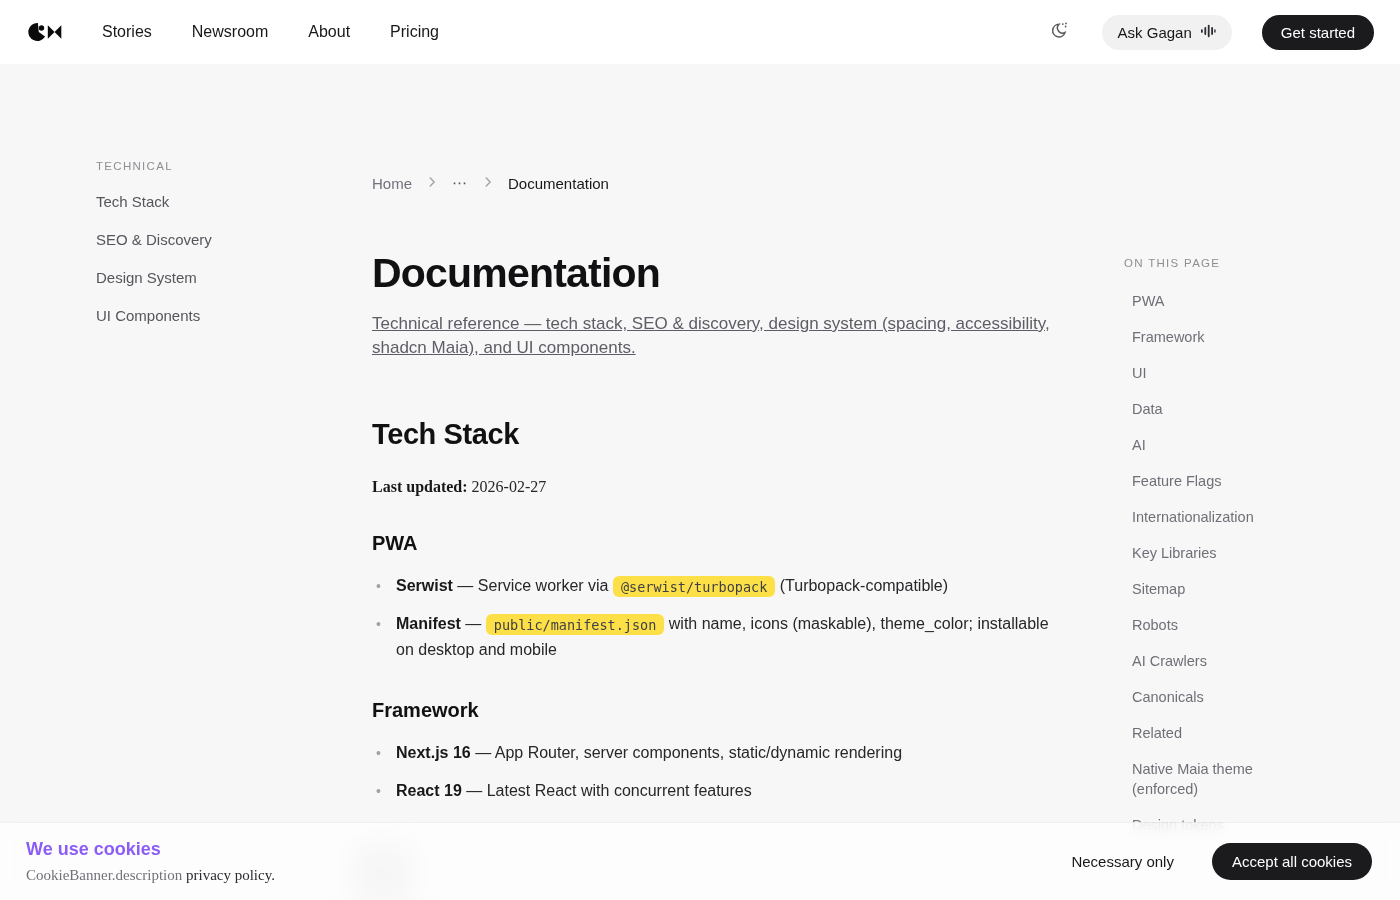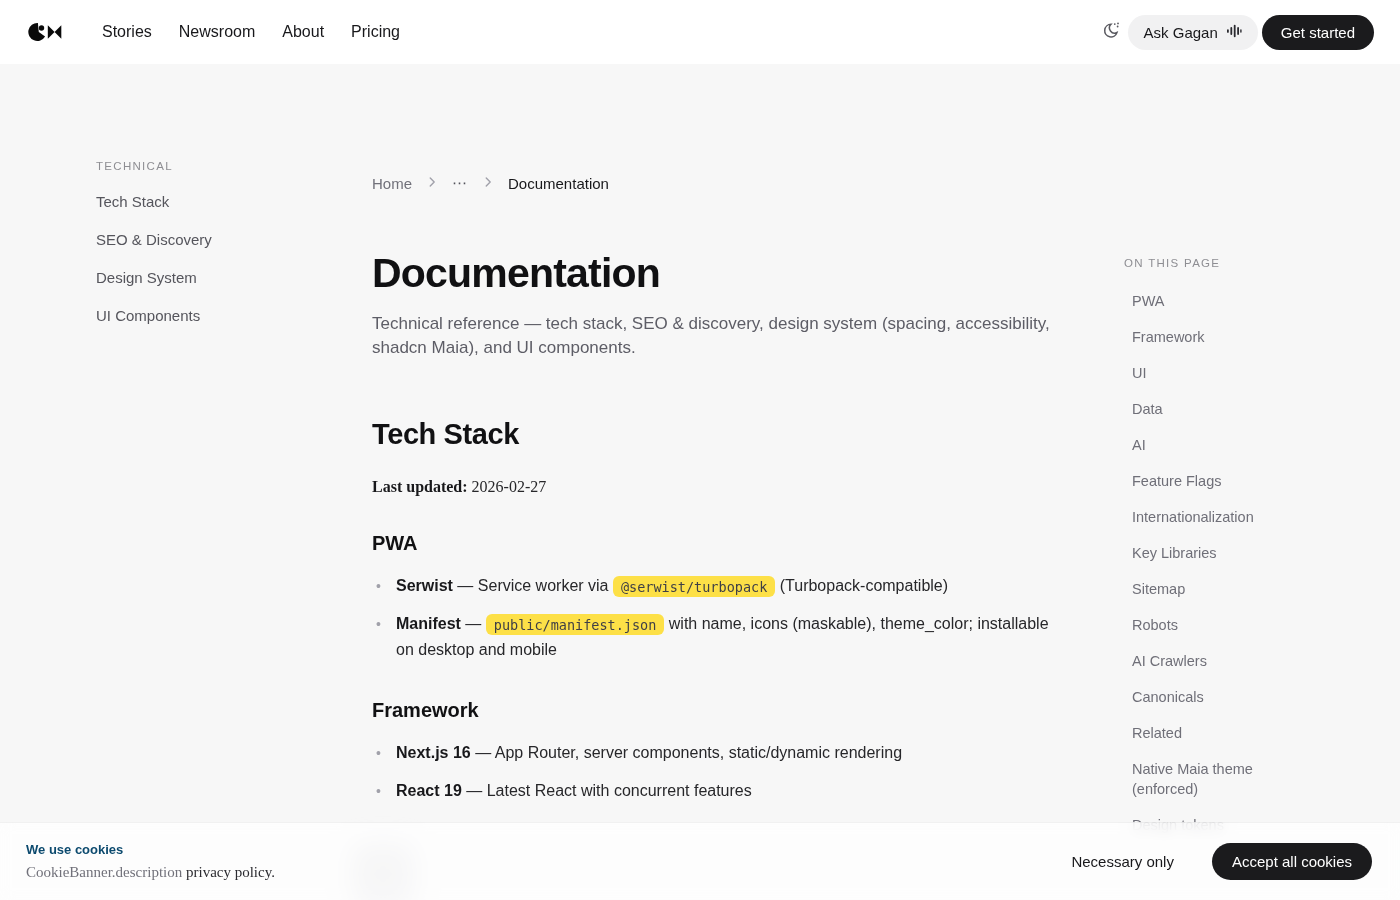--- a/index.html
+++ b/index.html
@@ -4,23 +4,23 @@
 <style>
   * { margin:0; padding:0; box-sizing:border-box; }
   html,body { width:1400px; height:900px; overflow:hidden; }
   body { font-family:"Liberation Sans", sans-serif; background:#f7f7f7; color:#18181b; }
   .screen { position:relative; width:1400px; height:900px; }
 
   
   .topbar { position:absolute; top:0; left:0; width:1400px; height:64px; background:#ffffff;
             display:flex; align-items:center; padding:0 26px; z-index:20; }
   .logo { display:flex; align-items:center; margin-left:2px; cursor:pointer; }
-  .nav { display:flex; gap:27px; margin-left:38px;align-items:center; }
+  .nav { display:flex; gap:40px; margin-left:38px;align-items:center; }
   .nav a { font-size:16px; color:#18181b; text-decoration:none; cursor:pointer; }
-  .header-right { margin-left:auto; display:flex; align-items:center; gap:4px; }
+  .header-right { margin-left:auto; display:flex; align-items:center; gap:30px; }
   .icon-btn { background:none; border:none; cursor:pointer; display:flex; align-items:center; padding:4px; }
   .pill { border:none; border-radius:999px; cursor:pointer; font-family:"Liberation Sans", sans-serif;
           font-size:15px; display:inline-flex; align-items:center; gap:8px; }
   .pill.ghost-gray { background:#f1f1f2; color:#18181b; padding:8px 16px; }
   .pill.dark { background:#1b1b1d; color:#ffffff; padding:9px 19px; }
 
   
   .left-nav { position:absolute; left:96px; top:160px; width:220px; }
   .side-label { font-size:11.5px; letter-spacing:1.3px; color:#8e8e93; font-weight:400; margin-bottom:22px; }
   .left-nav ul { list-style:none; }
@@ -29,21 +29,21 @@
   
   .breadcrumb { position:absolute; left:372px; top:166px; display:flex; align-items:center; gap:13px;margin-top:8px; }
   .crumb { font-size:15px; color:#71717a; cursor:pointer; }
   .crumb.current { color:#18181b; cursor:default; }
   .crumb-sep { color:#a1a1aa; font-size:16px; line-height:1; }
   .crumb-ellipsis { color:#52525b; letter-spacing:1px; font-size:15px; cursor:pointer; }
 
   
   .content { position:absolute; left:372px; top:250px; width:692px; }
   h1.page-title { font-size:41px; font-weight:700; letter-spacing:-0.8px; color:#111113; }
-  .page-subtitle { margin-top:15px; font-size:17px; line-height:24px; color:#5d5d66; }
+  .page-subtitle { margin-top:15px; font-size:17px; line-height:24px; color:#5d5d66;text-decoration:underline; }
   h2.section { margin-top:58px; font-size:29px; font-weight:700; letter-spacing:-0.4px; color:#111113; }
   .last-updated { margin-top:27px; font-size:16px; color:#27272a;font-family:Liberation Serif, serif; }
   .last-updated b { font-weight:700; color:#18181b; }
   h3.sub { margin-top:36px; font-size:20px; font-weight:700; color:#111113; }
   ul.bullets { list-style:none; margin-top:18px; }
   ul.bullets li { position:relative; padding-left:24px; font-size:16px; line-height:26px;
                   color:#27272a; margin-bottom:12px; }
   ul.bullets li::before { content:"•"; position:absolute; left:4px; top:0; color:#a1a1aa; font-size:14px; }
   .lead { font-weight:700; color:#18181b; }
   code.chip { font-family:"DejaVu Sans Mono","Liberation Mono",monospace; font-size:13.5px;
@@ -58,21 +58,21 @@
   
   .blob { position:absolute; left:352px; top:843px; width:62px; height:62px; background:#d6d6da;
           border-radius:14px; filter:blur(11px); z-index:5; }
 
   
   .cookie-banner { position:absolute; left:0; bottom:0; width:1400px; height:78px;
                    background:rgba(255,255,255,0.78); backdrop-filter:blur(7px);
                    -webkit-backdrop-filter:blur(7px); border-top:1px solid rgba(0,0,0,0.05);
                    z-index:10; display:flex; align-items:center; justify-content:space-between;
                    padding:0 28px 0 26px; }
-  .cookie-text .cookie-title { font-size:13px; font-weight:700; color:#0c4a6e; margin-bottom:7px; }
+  .cookie-text .cookie-title { font-size:18px; font-weight:700; color:#8b5cf6; margin-bottom:7px; }
   .cookie-text .cookie-desc { font-size:15px; color:#71717a;font-family:Liberation Serif, serif; }
   .cookie-text .cookie-desc .privacy-link { color:#2b2b30; cursor:pointer; }
   .cookie-actions { display:flex; align-items:center; gap:24px; }
   .btn-text { background:none; border:none; font-family:"Liberation Sans", sans-serif;
               font-size:15px; color:#18181b; cursor:pointer; padding:8px 14px; }
 </style>
 </head>
 <body>
 
 <div class="screen">

